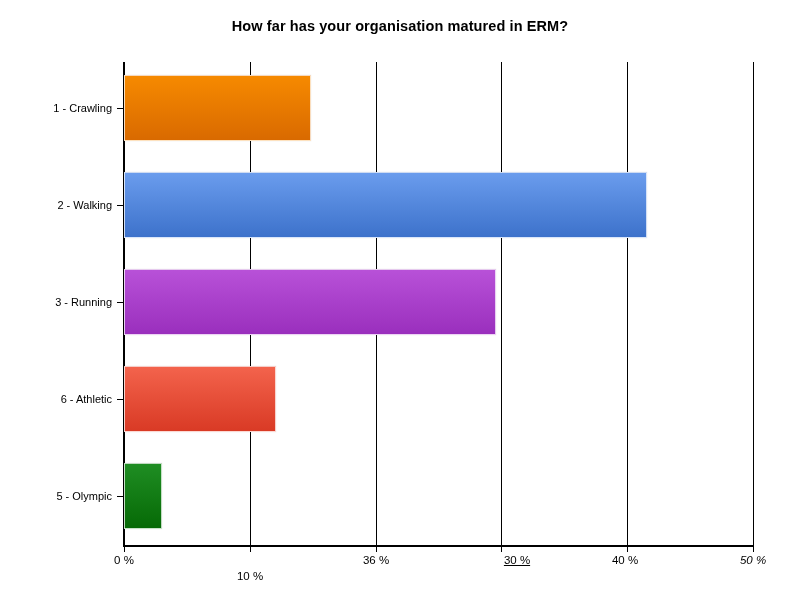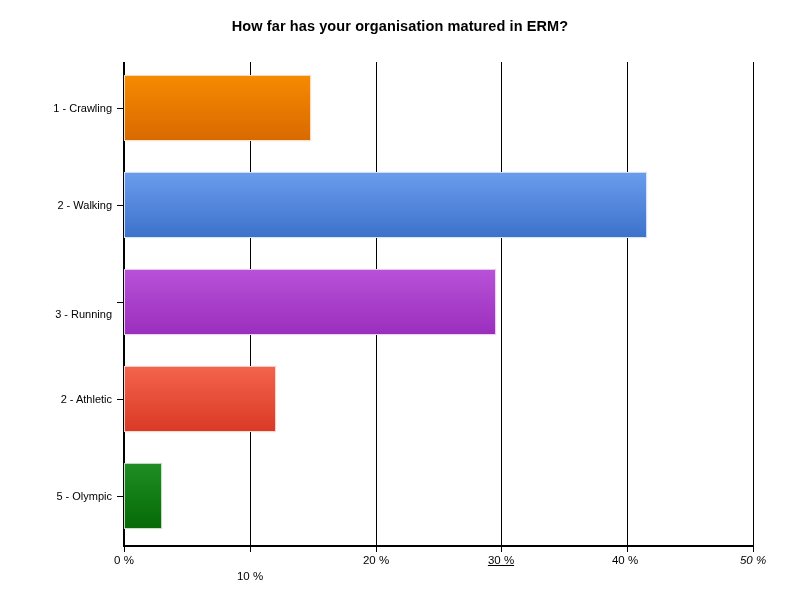--- a/index.html
+++ b/index.html
@@ -118,37 +118,37 @@
       <div class="gridline" style="left: 501px; top: 62px;"></div>
       <div class="gridline" style="left: 627px; top: 62px;"></div>
       <div class="gridline" style="left: 753px; top: 62px;"></div>
     </div>
   <div id="xticks-layer">
       <div class="xtick-mark" style="left: 124px;"></div>
       <div class="xtick-label" style="left: 124px;">0 %</div>
       <div class="xtick-mark" style="left: 250px;"></div>
       <div class="xtick-label" style="left: 250px; margin-top: 16px;">10 %</div>
       <div class="xtick-mark" style="left: 376px;"></div>
-      <div class="xtick-label" style="left: 376px;">20 %</div>
+      <div class="xtick-label" style="left: 376px;">36 %</div>
       <div class="xtick-mark" style="left: 501px;"></div>
-      <div class="xtick-label" style="left: 501px; text-decoration: underline;">30 %</div>
+      <div class="xtick-label" style="left: 517px; text-decoration: underline;">30 %</div>
       <div class="xtick-mark" style="left: 627px;"></div>
       <div class="xtick-label" style="left: 625px;">40 %</div>
       <div class="xtick-mark" style="left: 753px;"></div>
       <div class="xtick-label" style="left: 753px; font-style: italic;">50 %</div>
     </div>
   <div id="yticks-layer">
       <div class="ytick-mark" style="top: 108px;"></div>
       <div class="ytick-label" style="top: 108px;">1 - Crawling</div>
       <div class="ytick-mark" style="top: 205px;"></div>
       <div class="ytick-label" style="top: 205px; text-align: center;">2 - Walking</div>
       <div class="ytick-mark" style="top: 302px;"></div>
-      <div class="ytick-label" style="top: 314px; text-align: right;">3 - Running</div>
+      <div class="ytick-label" style="top: 302px; text-align: right;">3 - Running</div>
       <div class="ytick-mark" style="top: 399px;"></div>
-      <div class="ytick-label" style="top: 399px;">2 - Athletic</div>
+      <div class="ytick-label" style="top: 399px;">6 - Athletic</div>
       <div class="ytick-mark" style="top: 496px;"></div>
       <div class="ytick-label" style="top: 496px; padding-left: 48px;">5 - Olympic</div>
     </div>
 
   <div id="plot-area">
       <div class="bar" title="1 - Crawling: 14.9 %" style="top: 13px; height: 66px; width: 187px; background: linear-gradient(rgb(246, 138, 0) 0%, rgb(217, 106, 0) 100%);"></div>
       <div class="bar" title="2 - Walking: 41.6 %" style="top: 110px; height: 66px; width: 523px; background: linear-gradient(rgb(106, 156, 237) 0%, rgb(61, 114, 203) 100%);"></div>
       <div class="bar" title="3 - Running: 29.6 %" style="top: 207px; height: 66px; width: 372px; background: linear-gradient(rgb(184, 81, 216) 0%, rgb(154, 47, 189) 100%);"></div>
       <div class="bar" title="4 - Athletic: 12.1 %" style="top: 304px; height: 66px; width: 152px; background: linear-gradient(rgb(243, 99, 76) 0%, rgb(217, 58, 37) 100%);"></div>
       <div class="bar" title="5 - Olympic: 3 %" style="top: 401px; height: 66px; width: 38px; background: linear-gradient(rgb(31, 141, 35) 0%, rgb(6, 106, 6) 100%);"></div>

